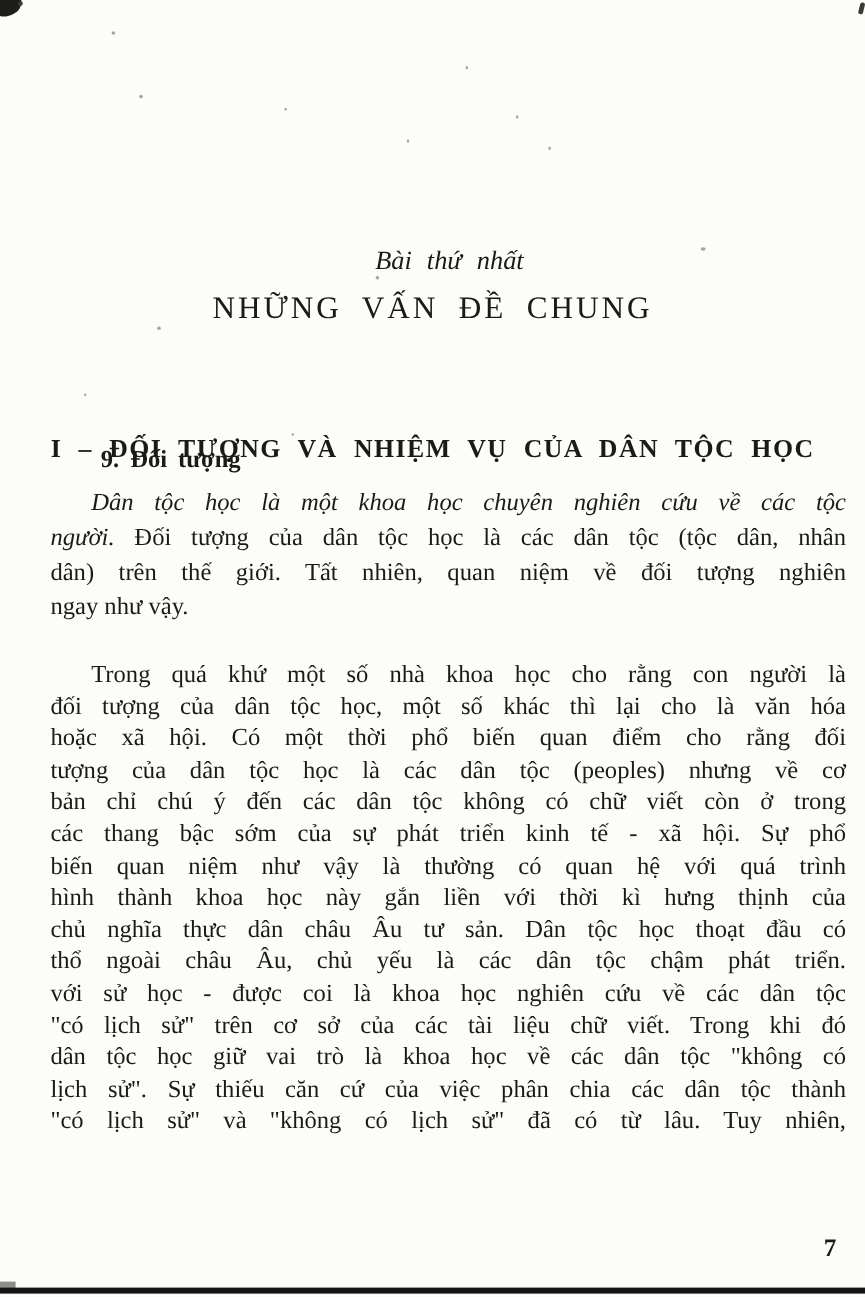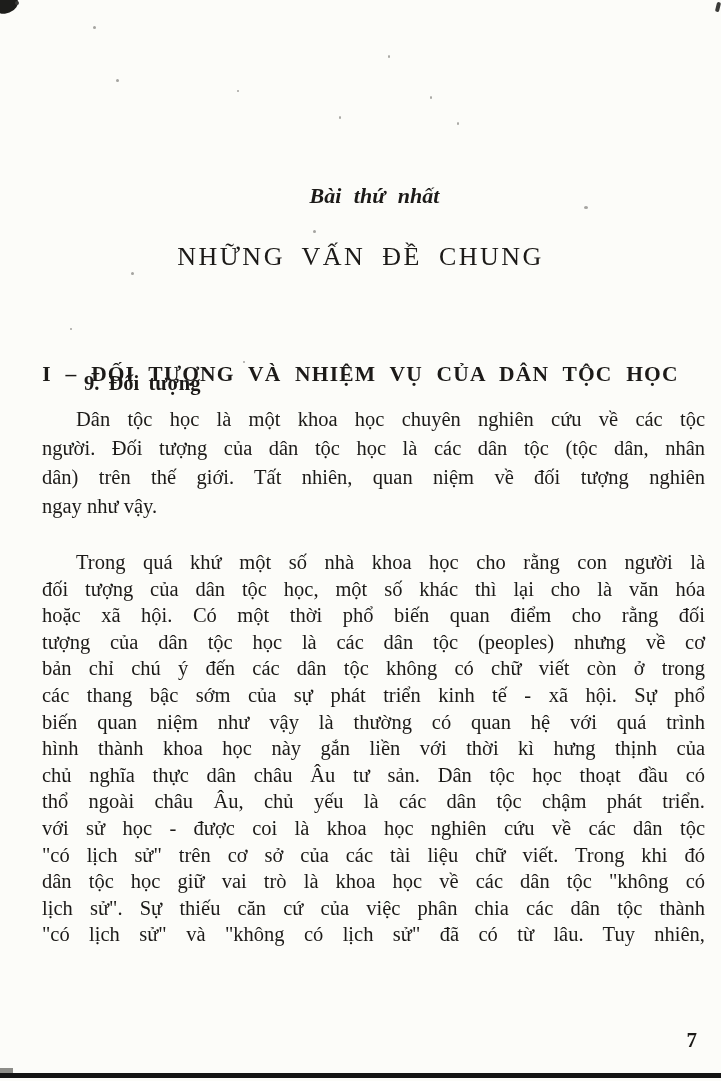--- a/index.html
+++ b/index.html
@@ -15,23 +15,23 @@
     height: 1081px;
     margin: 0 auto;
     background: var(--paper);
     overflow: hidden;
     font-family: "Liberation Serif", "DejaVu Serif", serif;
     color: var(--ink);
   }
 
   
   .h-lesson {
-    position: absolute; top: 183px; left: 0; width: 100%;
+    position: absolute; top: 204px; left: 0; width: 100%;
     text-align: center;
-    font-size: 22px; font-weight: bold; font-style: italic;
+    font-size: 22px; font-weight: normal; font-style: italic;
     word-spacing: 7px;
     padding-left: 28px;
   }
   .h-title {
     position: absolute; top: 242px; left: 0; width: 100%;
     text-align: center;
     font-size: 26px; font-weight: normal;
     letter-spacing: 2.5px; word-spacing: 8px;
   }
   .h-section {
@@ -54,21 +54,21 @@
   .para { position: absolute; left: 0; right: 0; }
   .para-0 { top: 405px; line-height: 29px; }
   .para-1 { top: 549px; line-height: 26.6px; }
   .tline {
     text-align: justify;
     text-align-last: justify;
     white-space: normal;
   }
   .tline.first { text-indent: 34px; }
   .tline.nojust { text-align-last: left; }
-  .ital { }
+  .ital { font-style: italic; }
 
   
   .pagenum {
     position: absolute; top: 1028px; right: 24px;
     font-size: 21px; font-weight: bold;
   }
   .bottom-rule {
     position: absolute; left: 0; right: 0; top: 1073px; height: 5px;
     background: var(--rule);
   }

